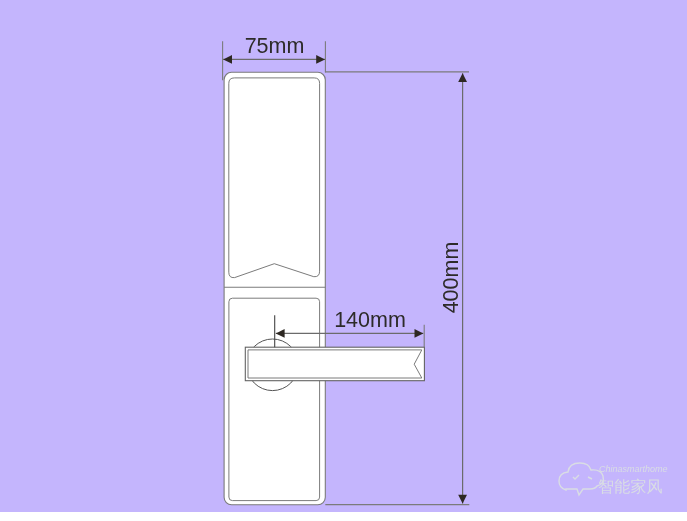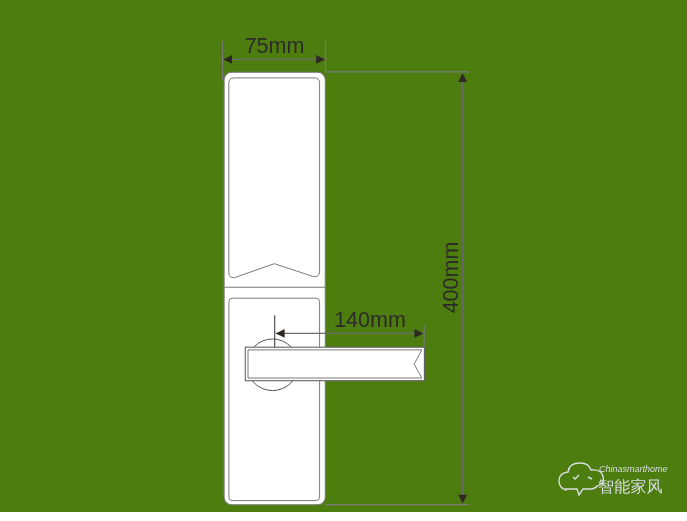--- a/index.html
+++ b/index.html
@@ -1,16 +1,16 @@
 <!DOCTYPE html>
 <html><head>
 <meta charset="utf-8">
 <style>
   html,body{margin:0;padding:0;background:#ffffff;}
-  .wrap{position:relative;width:687px;height:512px;background:#4d7c0f;overflow:hidden;}
+  .wrap{position:relative;width:687px;height:512px;background:#c4b5fd;overflow:hidden;}
   svg{position:absolute;left:0;top:0;}
   text{font-family:"Liberation Sans",sans-serif;}
 </style>
 </head>
 <body>
 <div class="wrap">
 <svg width="687" height="521" viewBox="0 0 687 521">
 
   <rect x="224.1" y="72.3" width="101.2" height="432.5" rx="7.5" fill="#ffffff" stroke="#7b7b7b" stroke-width="1.1"></rect>
 

